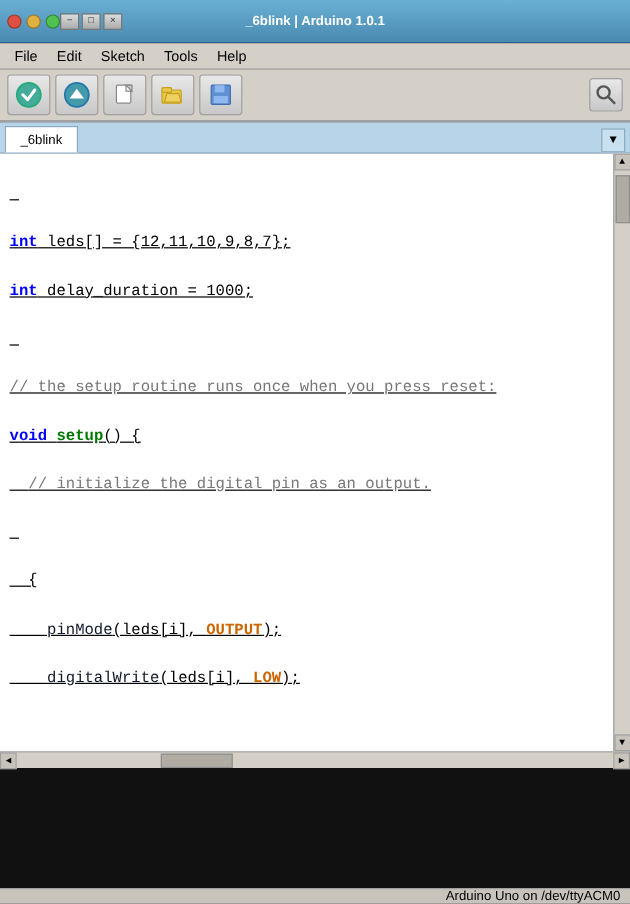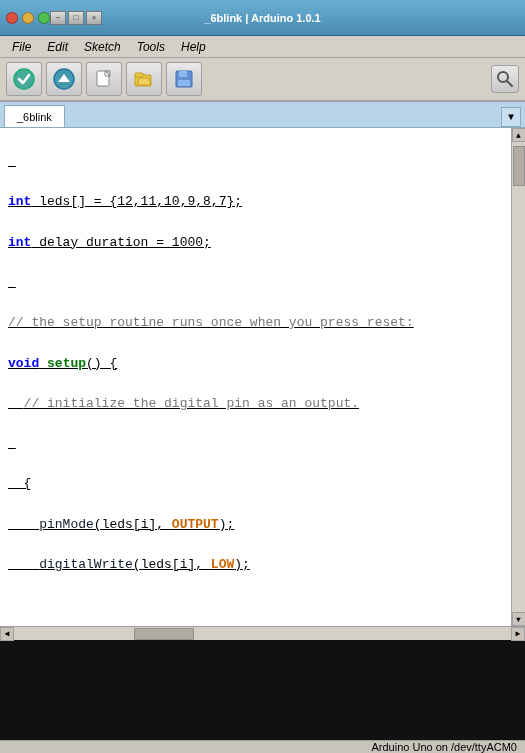--- a/index.html
+++ b/index.html
@@ -64,21 +64,20 @@
     
     #menu-bar {
       background: #d4d0c8;
       height: 22px;
       display: flex;
       align-items: center;
       padding: 0 4px;
       border-bottom: 1px solid #a0a0a0;
       font-family: sans-serif;
       font-size: 12px;
-      font-style: italic;
     }
     .menu-item {
       padding: 2px 8px;
       cursor: pointer;
       color: #000;
     }
 
     
     #toolbar {
       background: #d4d0c8;

